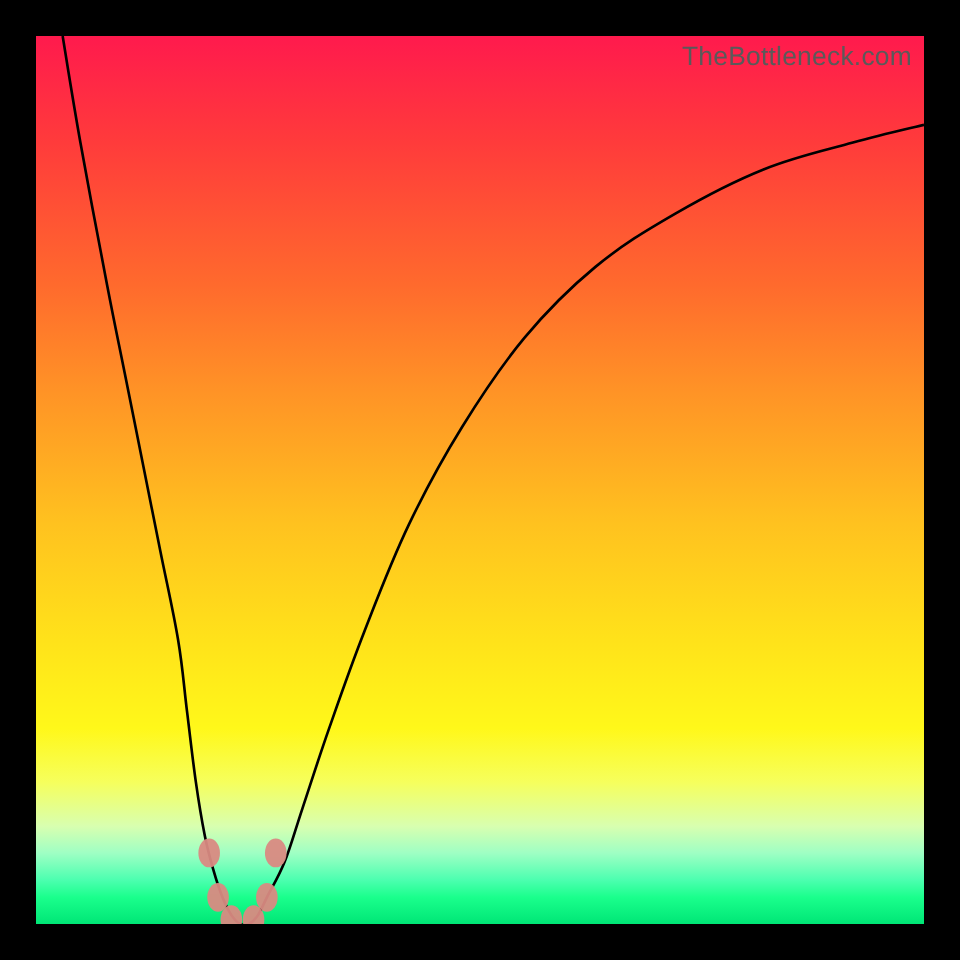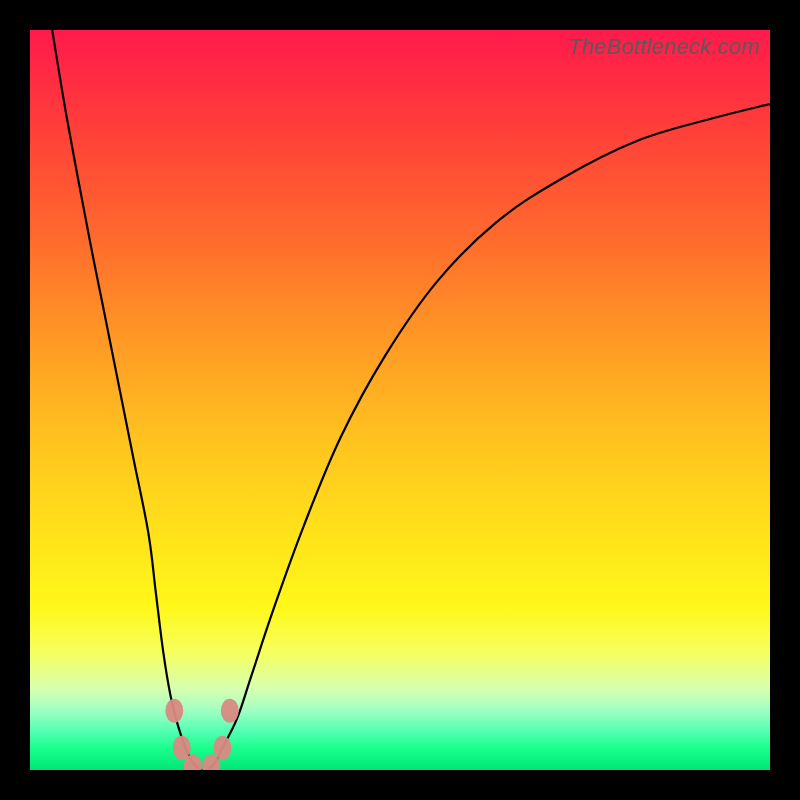--- a/index.html
+++ b/index.html
@@ -37,21 +37,20 @@
   }
   .watermark {
     position: absolute;
     top: 4px;
     right: 10px;
     font-family: Arial, Helvetica, sans-serif;
     font-size: 22px;
     color: #5a5a5a;
     font-weight: 500;
     letter-spacing: 0.2px;
-    font-style: italic;
   }
   svg.curve {
     position: absolute;
     left: 0;
     top: 0;
     width: 740px;
     height: 740px;
   }
   .marker {
     fill: #d98a82;

